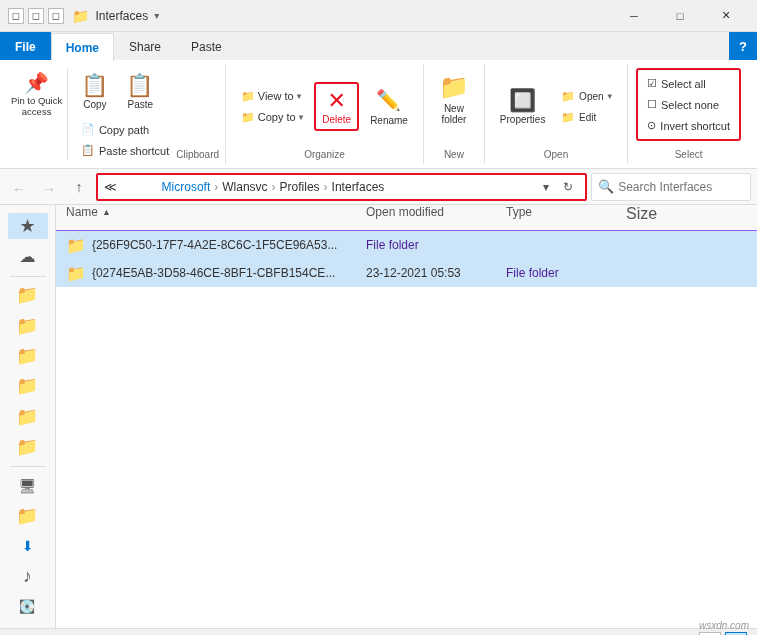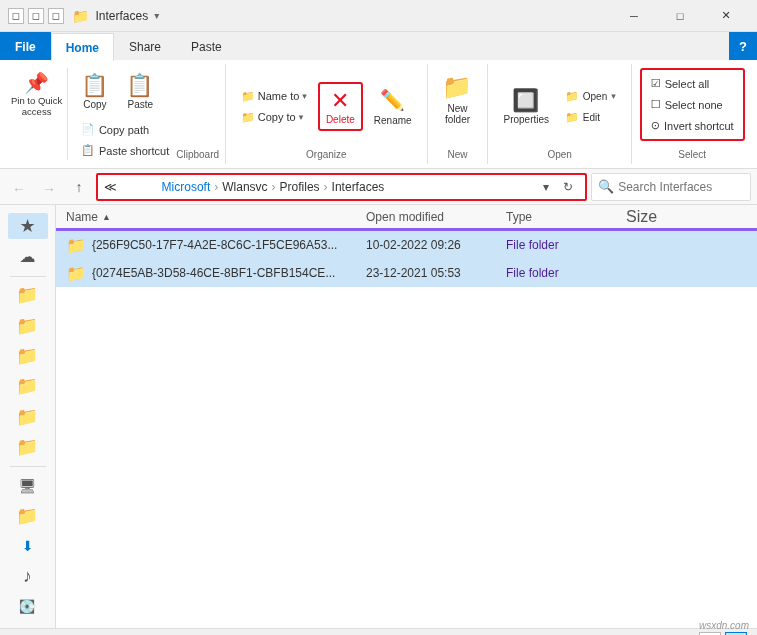--- a/index.html
+++ b/index.html
@@ -201,23 +201,23 @@
       cursor: pointer; border-radius: 2px; color: #555; font-size: 18px;
     }
     .sidebar-item.active { background: #cce4f7; }
     .sidebar-divider { width: 36px; height: 1px; background: #ddd; margin: 2px 0; }
 
     
     .file-content { flex: 1; display: flex; flex-direction: column; }
 
     .file-table-header {
       display: flex;
-      align-items: center;
+      align-items: flex-start;
       background: #f8f8f8;
-      border-bottom: 3px solid #8b5cf6;
+      border-bottom: 1px solid #8b5cf6;
       height: 26px;
       padding: 0 10px;
     }
     .col-name { width: 300px; font-size: 12px; color: #555; cursor: pointer; display: flex; align-items: center; gap: 4px; }
     .col-date { width: 140px; font-size: 12px; color: #555; }
     .col-type { width: 120px; font-size: 12px; color: #555; }
     .col-size { flex: 1; font-size: 16px; color: #555; }
 
     .file-rows { flex: 1; overflow-y: auto; }
     .file-row {
@@ -360,21 +360,21 @@
     </div>
     <div class="ribbon-group-label">Clipboard</div>
   </div>
 
   <div style="display:flex; flex-direction:column; padding: 4px 8px; border-right: 1px solid #e0e0e0; position:relative;">
     <div style="display:flex; gap:4px; flex:1; align-items:center;">
 
       <div style="display:flex; flex-direction:column; gap:2px;">
         <div class="move-to-btn">
           <span>📁</span>
-          <span>Name to</span>
+          <span>View to</span>
           <span class="chevron">▾</span>
         </div>
         <div class="copy-to-btn">
           <span>📁</span>
           <span>Copy to</span>
           <span class="chevron">▾</span>
         </div>
       </div>
 
       <div class="delete-highlight" style="display:flex; flex-direction:column; align-items:center; padding: 4px 6px; cursor:pointer;">
@@ -504,21 +504,20 @@
         <span>Size</span>
       </div>
     </div>
 
     <div class="file-rows">
       <div class="file-row selected">
         <div class="cell-name">
           <span class="file-icon">📁</span>
           <span>{256F9C50-17F7-4A2E-8C6C-1F5CE96A53...</span>
         </div>
-        <div class="cell-date">10-02-2022 09:26</div>
         <div class="cell-type">File folder</div>
         <div class="cell-size"></div>
       </div>
       <div class="file-row selected">
         <div class="cell-name">
           <span class="file-icon">📁</span>
           <span>{0274E5AB-3D58-46CE-8BF1-CBFB154CE...</span>
         </div>
         <div class="cell-date">23-12-2021 05:53</div>
         <div class="cell-type">File folder</div>

